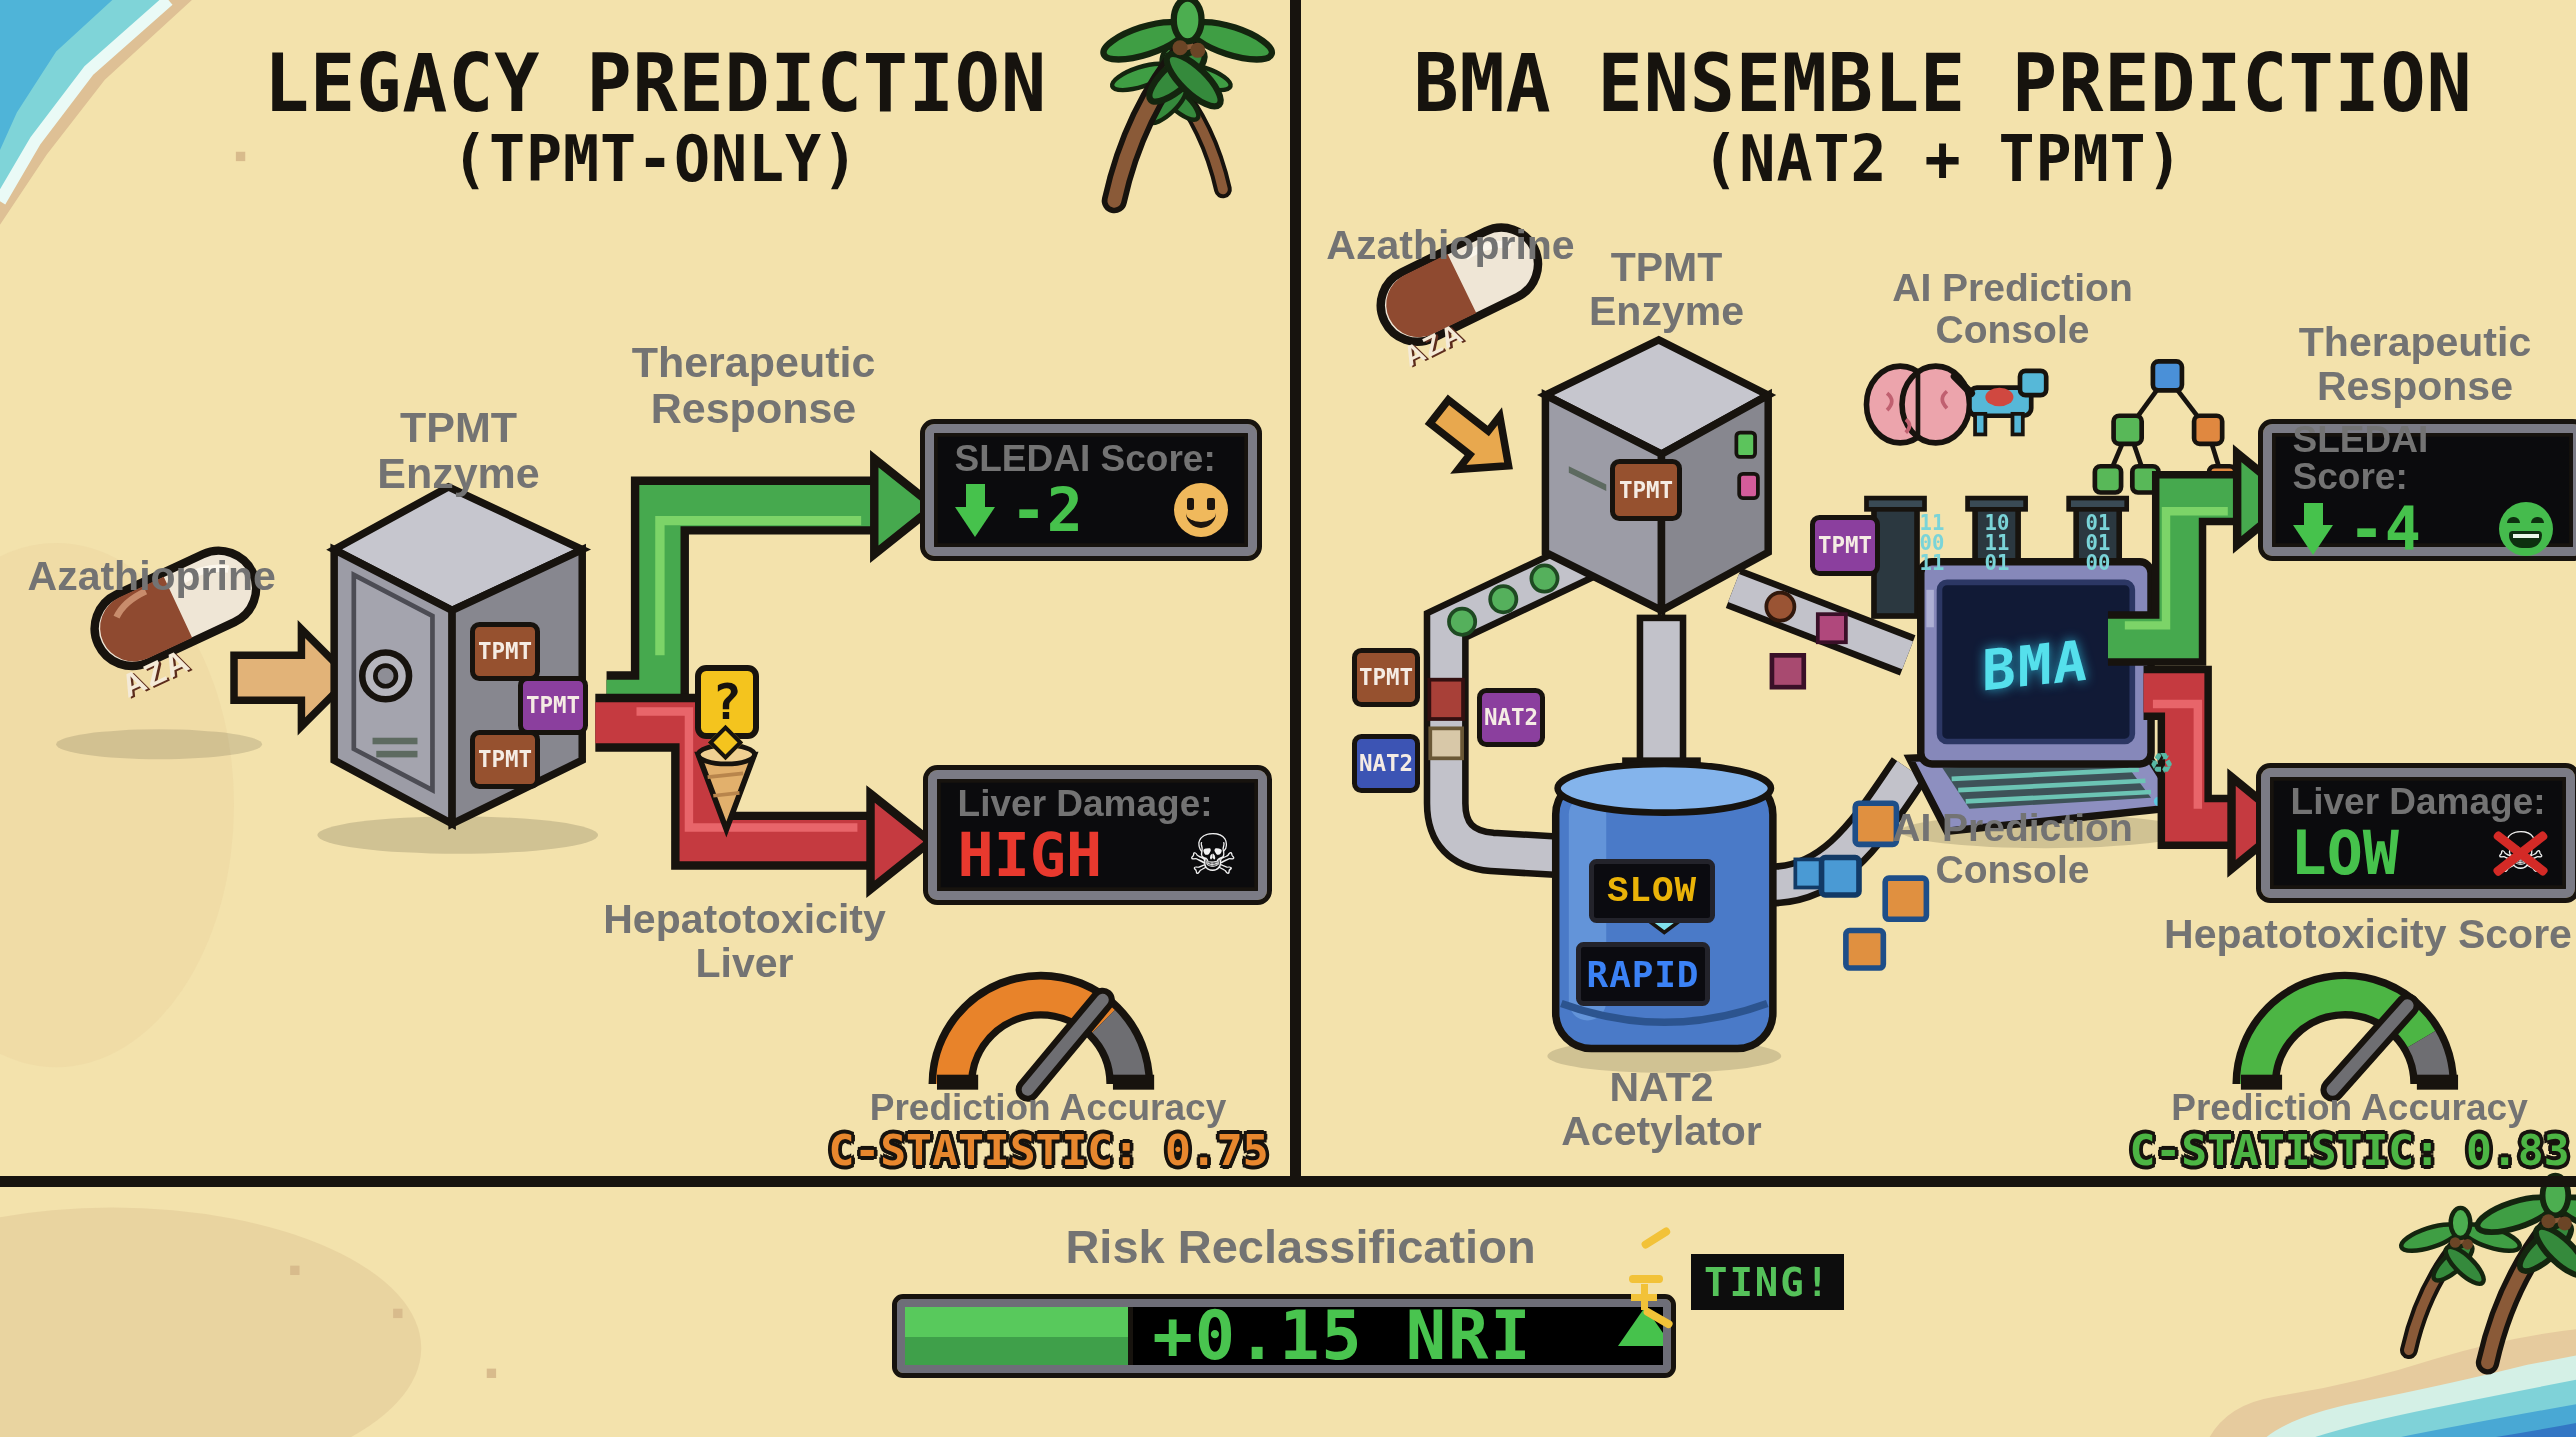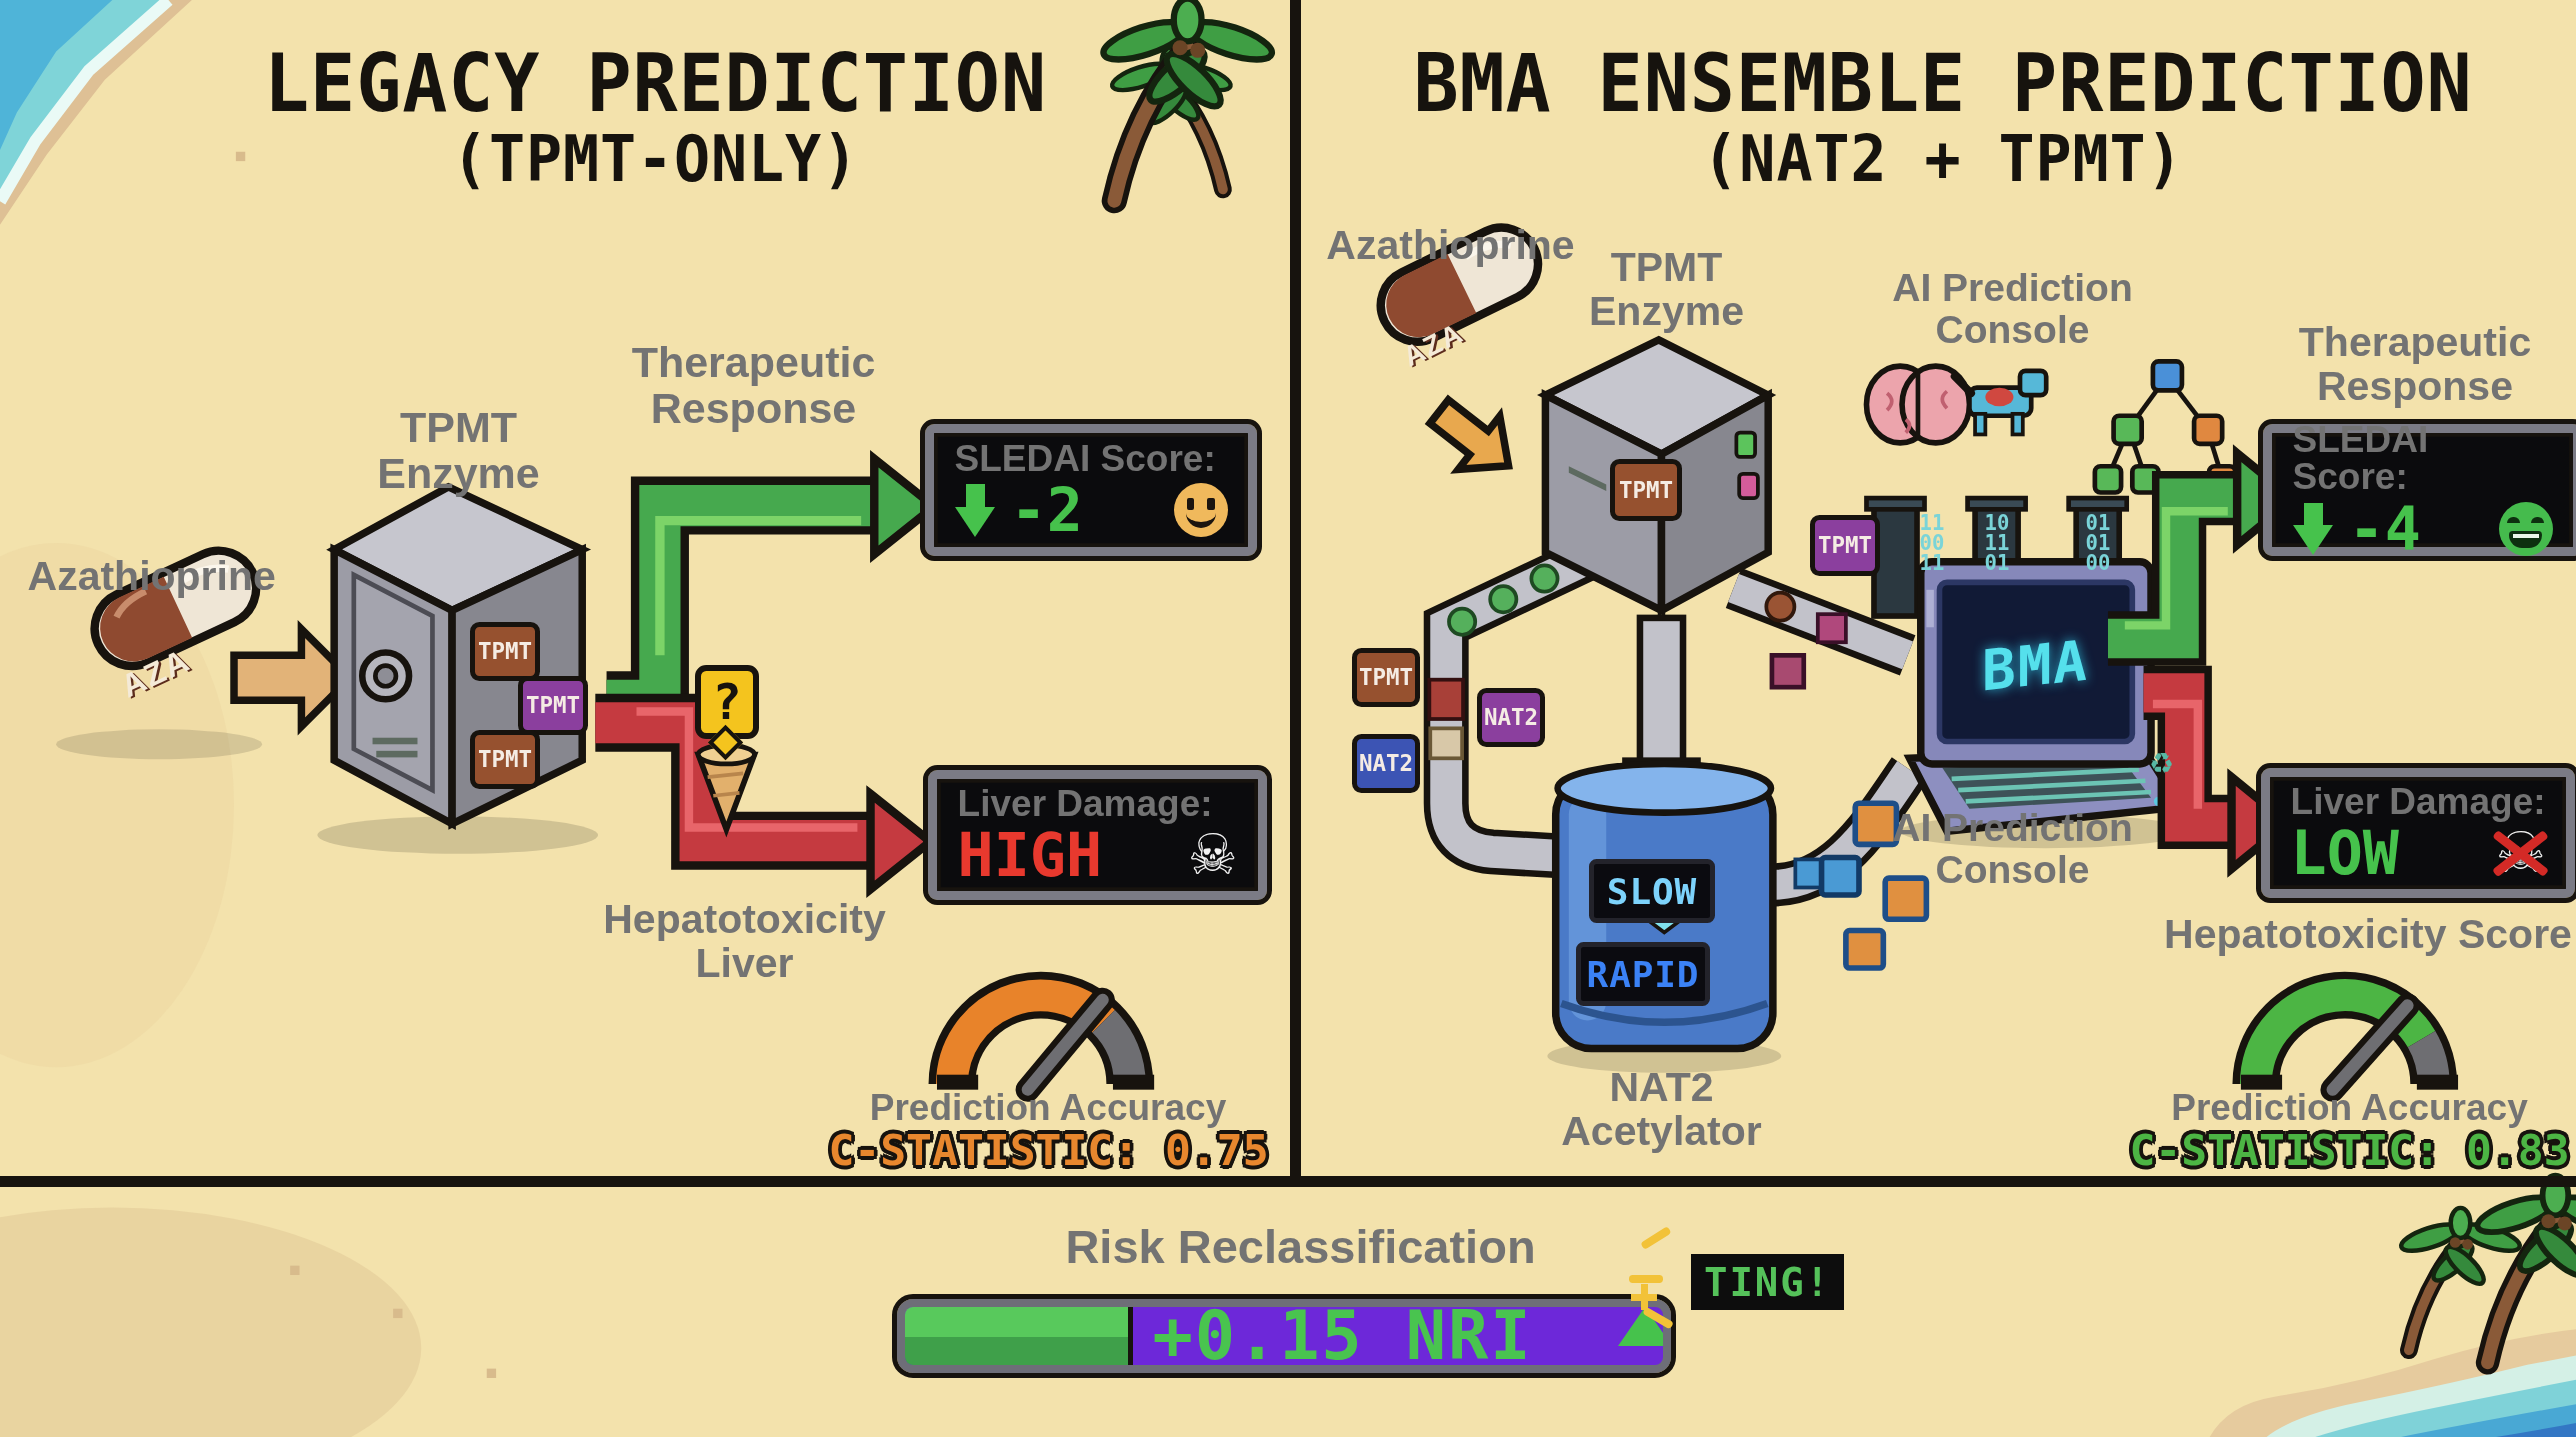--- a/index.html
+++ b/index.html
@@ -62,21 +62,21 @@
      font-family:"DejaVu Sans Mono",monospace;font-weight:bold;font-size:49px;color:#17130e;}
   .qtail{width:17px;height:17px;background:#f4c41e;border:4.7px solid #17130e;transform:rotate(45deg);}
   
   .tankdisp{position:absolute;background:#0b0b10;border:5.6px solid #23232b;border-radius:7.5px;
      display:flex;align-items:center;justify-content:center;
      font-family:"DejaVu Sans Mono",monospace;font-weight:bold;font-size:36px;letter-spacing:0.9px;}
   
   .bincol{position:absolute;width:34px;color:#7ad4d8;font-family:"DejaVu Sans Mono",monospace;
      font-weight:bold;font-size:20.6px;line-height:.98;word-break:break-all;text-align:center;}
   
-  .nribar{background:#6d28d9;border:8.4px solid #6e6e78;outline:5.6px solid #17130e;border-radius:16px;
+  .nribar{background:#000000;border:8.4px solid #6e6e78;outline:5.6px solid #17130e;border-radius:6px;
      position:absolute;overflow:hidden;}
   .nrifill{position:absolute;left:0;top:0;bottom:0;width:223px;border-right:5.6px solid #17130e;
      background:linear-gradient(180deg,#58c95c 0 52%,#3fa04a 52% 100%);}
   .nritext{position:absolute;left:239px;right:122px;top:0;bottom:0;display:flex;align-items:center;
      justify-content:center;font-family:"DejaVu Sans Mono",monospace;font-weight:bold;
      font-size:67px;color:#49c44f;letter-spacing:1.9px;}
   .ting{position:absolute;background:#0d0d0d;color:#55c25a;padding:5.6px 13px;
      font-family:"DejaVu Sans Mono",monospace;font-weight:bold;font-size:39px;letter-spacing:1.9px;}
   .ray{position:absolute;background:#f2c238;border-radius:3.7px;}
   .spark{position:absolute;width:26px;height:26px;}
@@ -410,21 +410,21 @@
 <div class="bincol" style="left:2081px;top:513px;">010100</div>
 
 <div class="abs ctr bma" style="left:1973px;top:633px;width:125px;">BMA</div>
 <div class="abs recycle" style="left:2149px;top:747px;">♻</div>
 
 <div class="abs ctr lbl" style="left:1858px;top:807px;width:309px;font-size:39px;">
   <div>AI Prediction</div>
   <div>Console</div>
 </div>
 
-<div class="tankdisp" style="left:1589px;top:859px;width:116px;height:54px;color:#7dd3fc;">SLOW</div>
+<div class="tankdisp" style="left:1589px;top:859px;width:116px;height:54px;color:#eab308;font-family:Liberation Mono, monospace;">SLOW</div>
 <div class="tankdisp" style="left:1576px;top:942px;width:124px;height:54px;color:#3b82f6;">RAPID</div>
 <div class="abs ctr lbl" style="left:1535px;top:1065px;width:253px;font-size:41px;">
   <div>NAT2</div>
   <div>Acetylator</div>
 </div>
 
 <div class="abs ctr lbl" style="left:2265px;top:320px;width:300px;font-size:41px;">
   <div>Therapeutic</div>
   <div>Response</div>
 </div>

